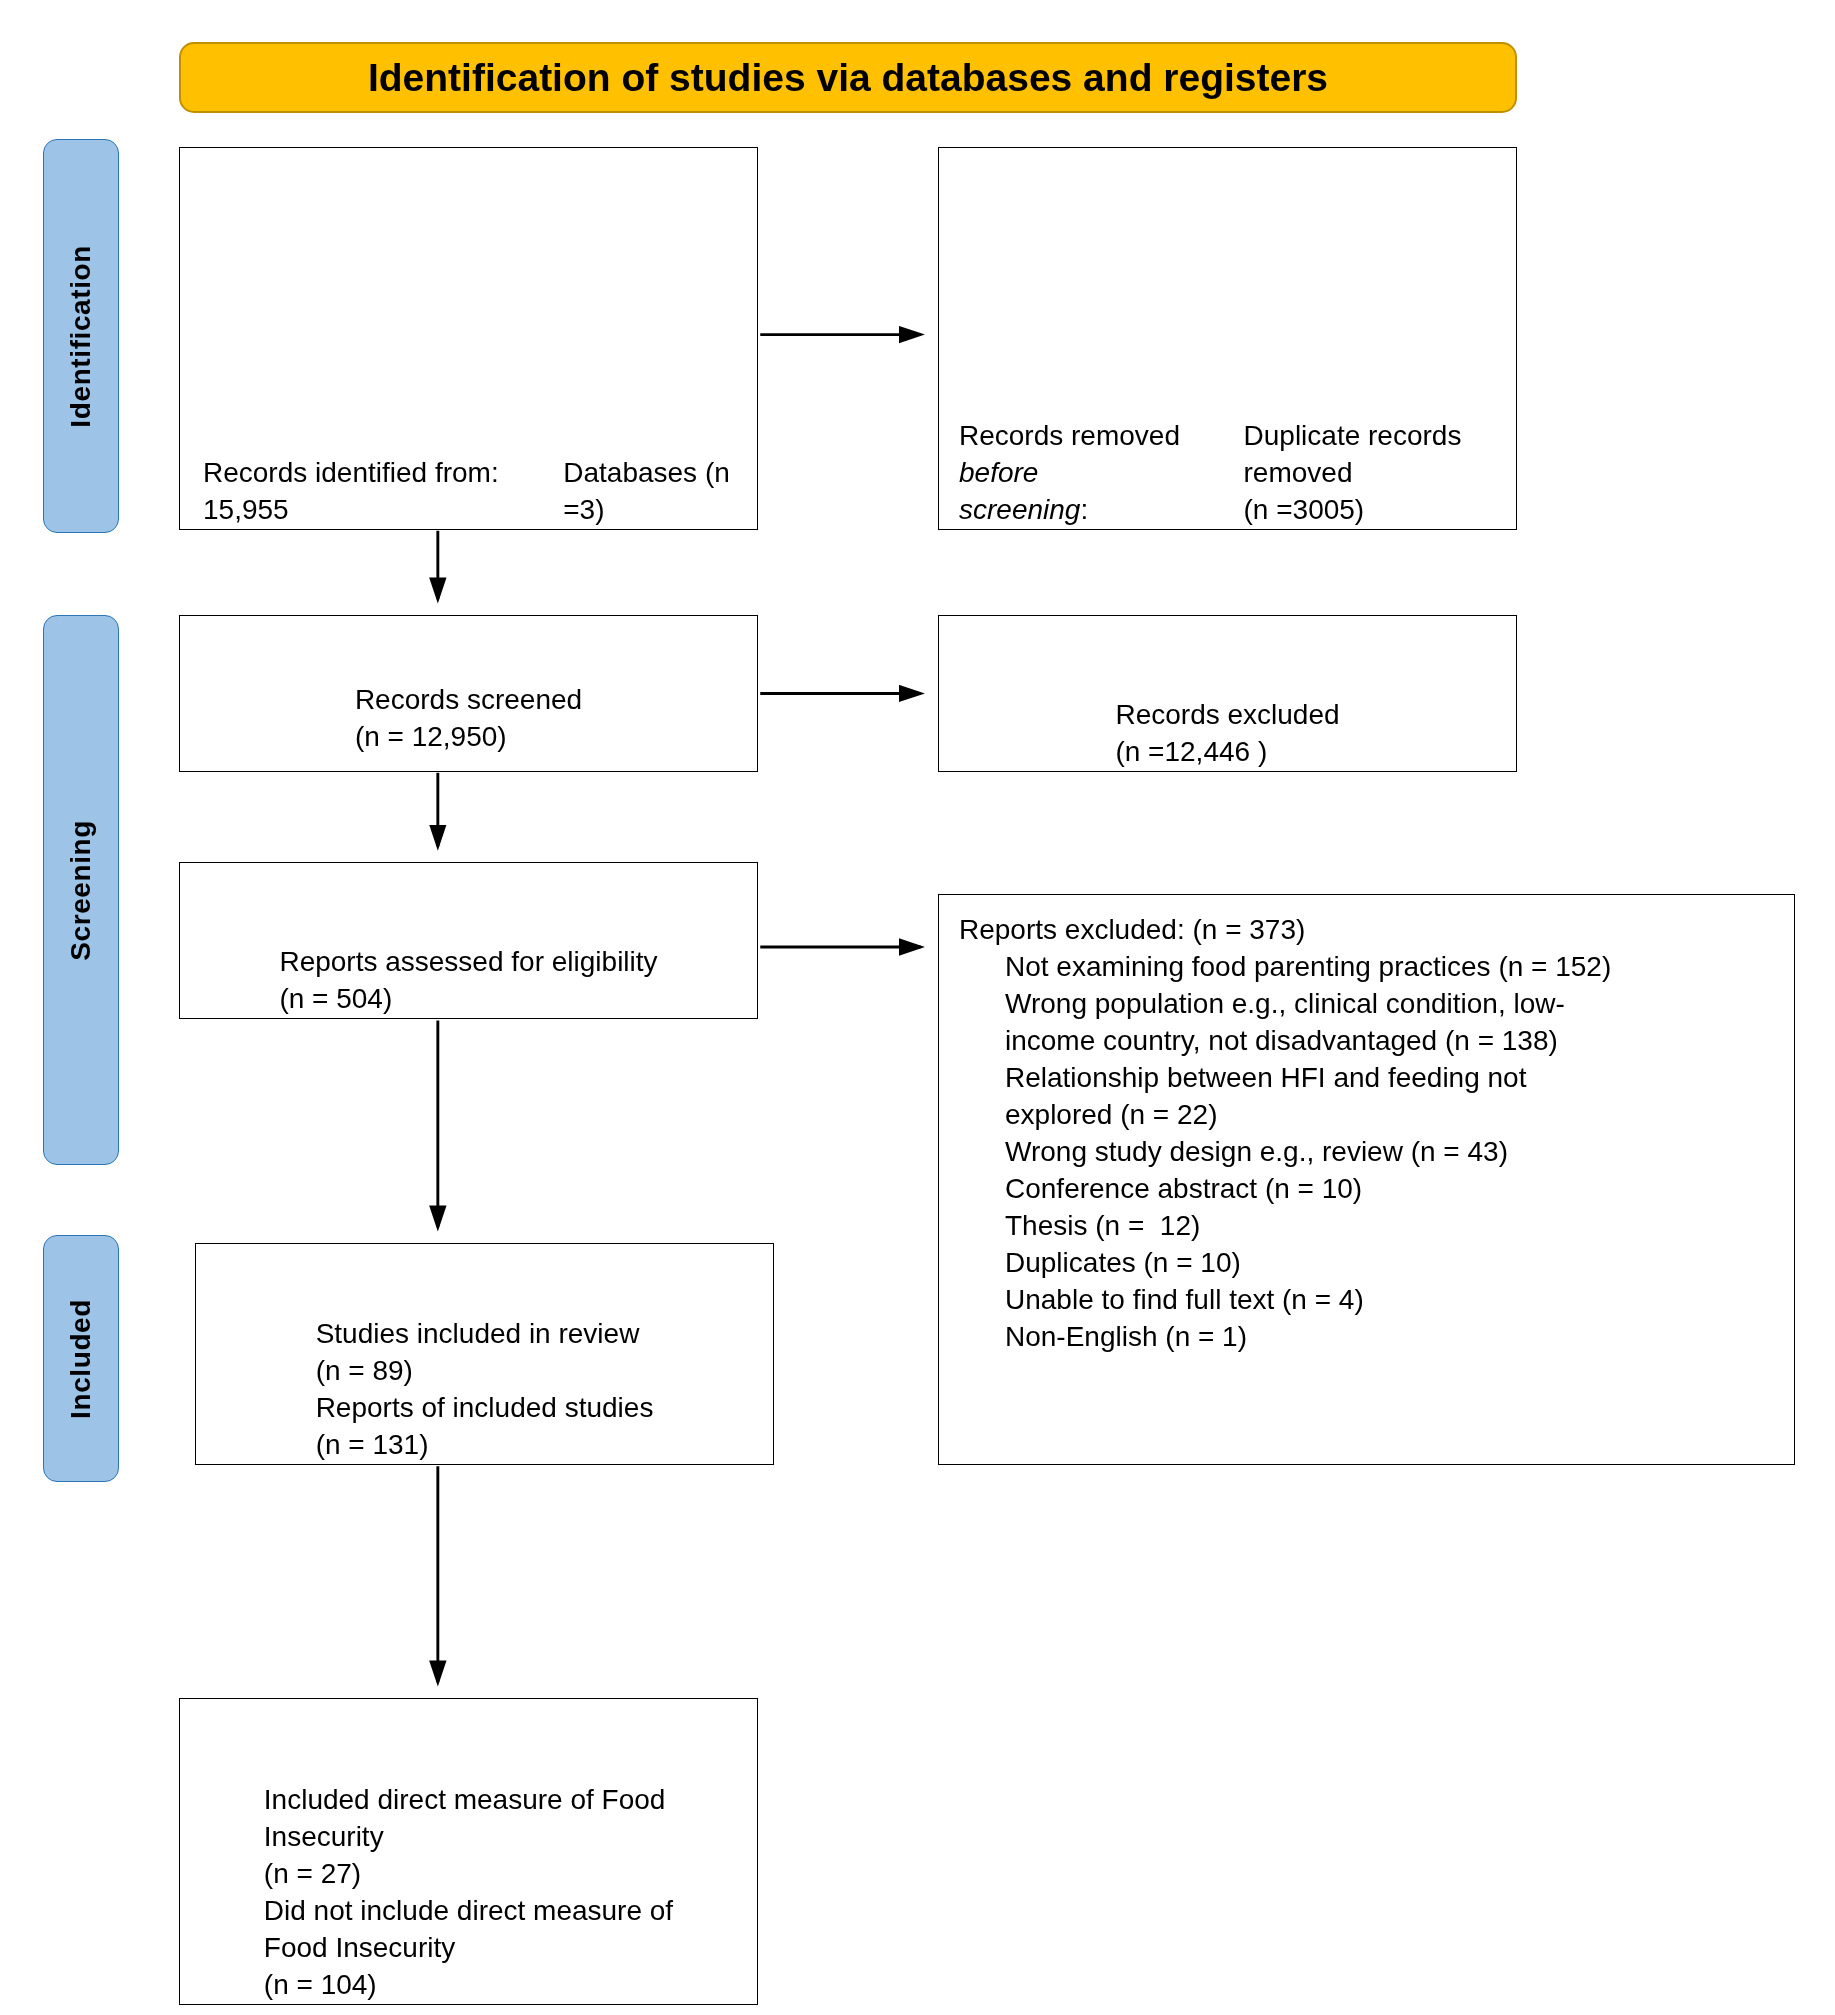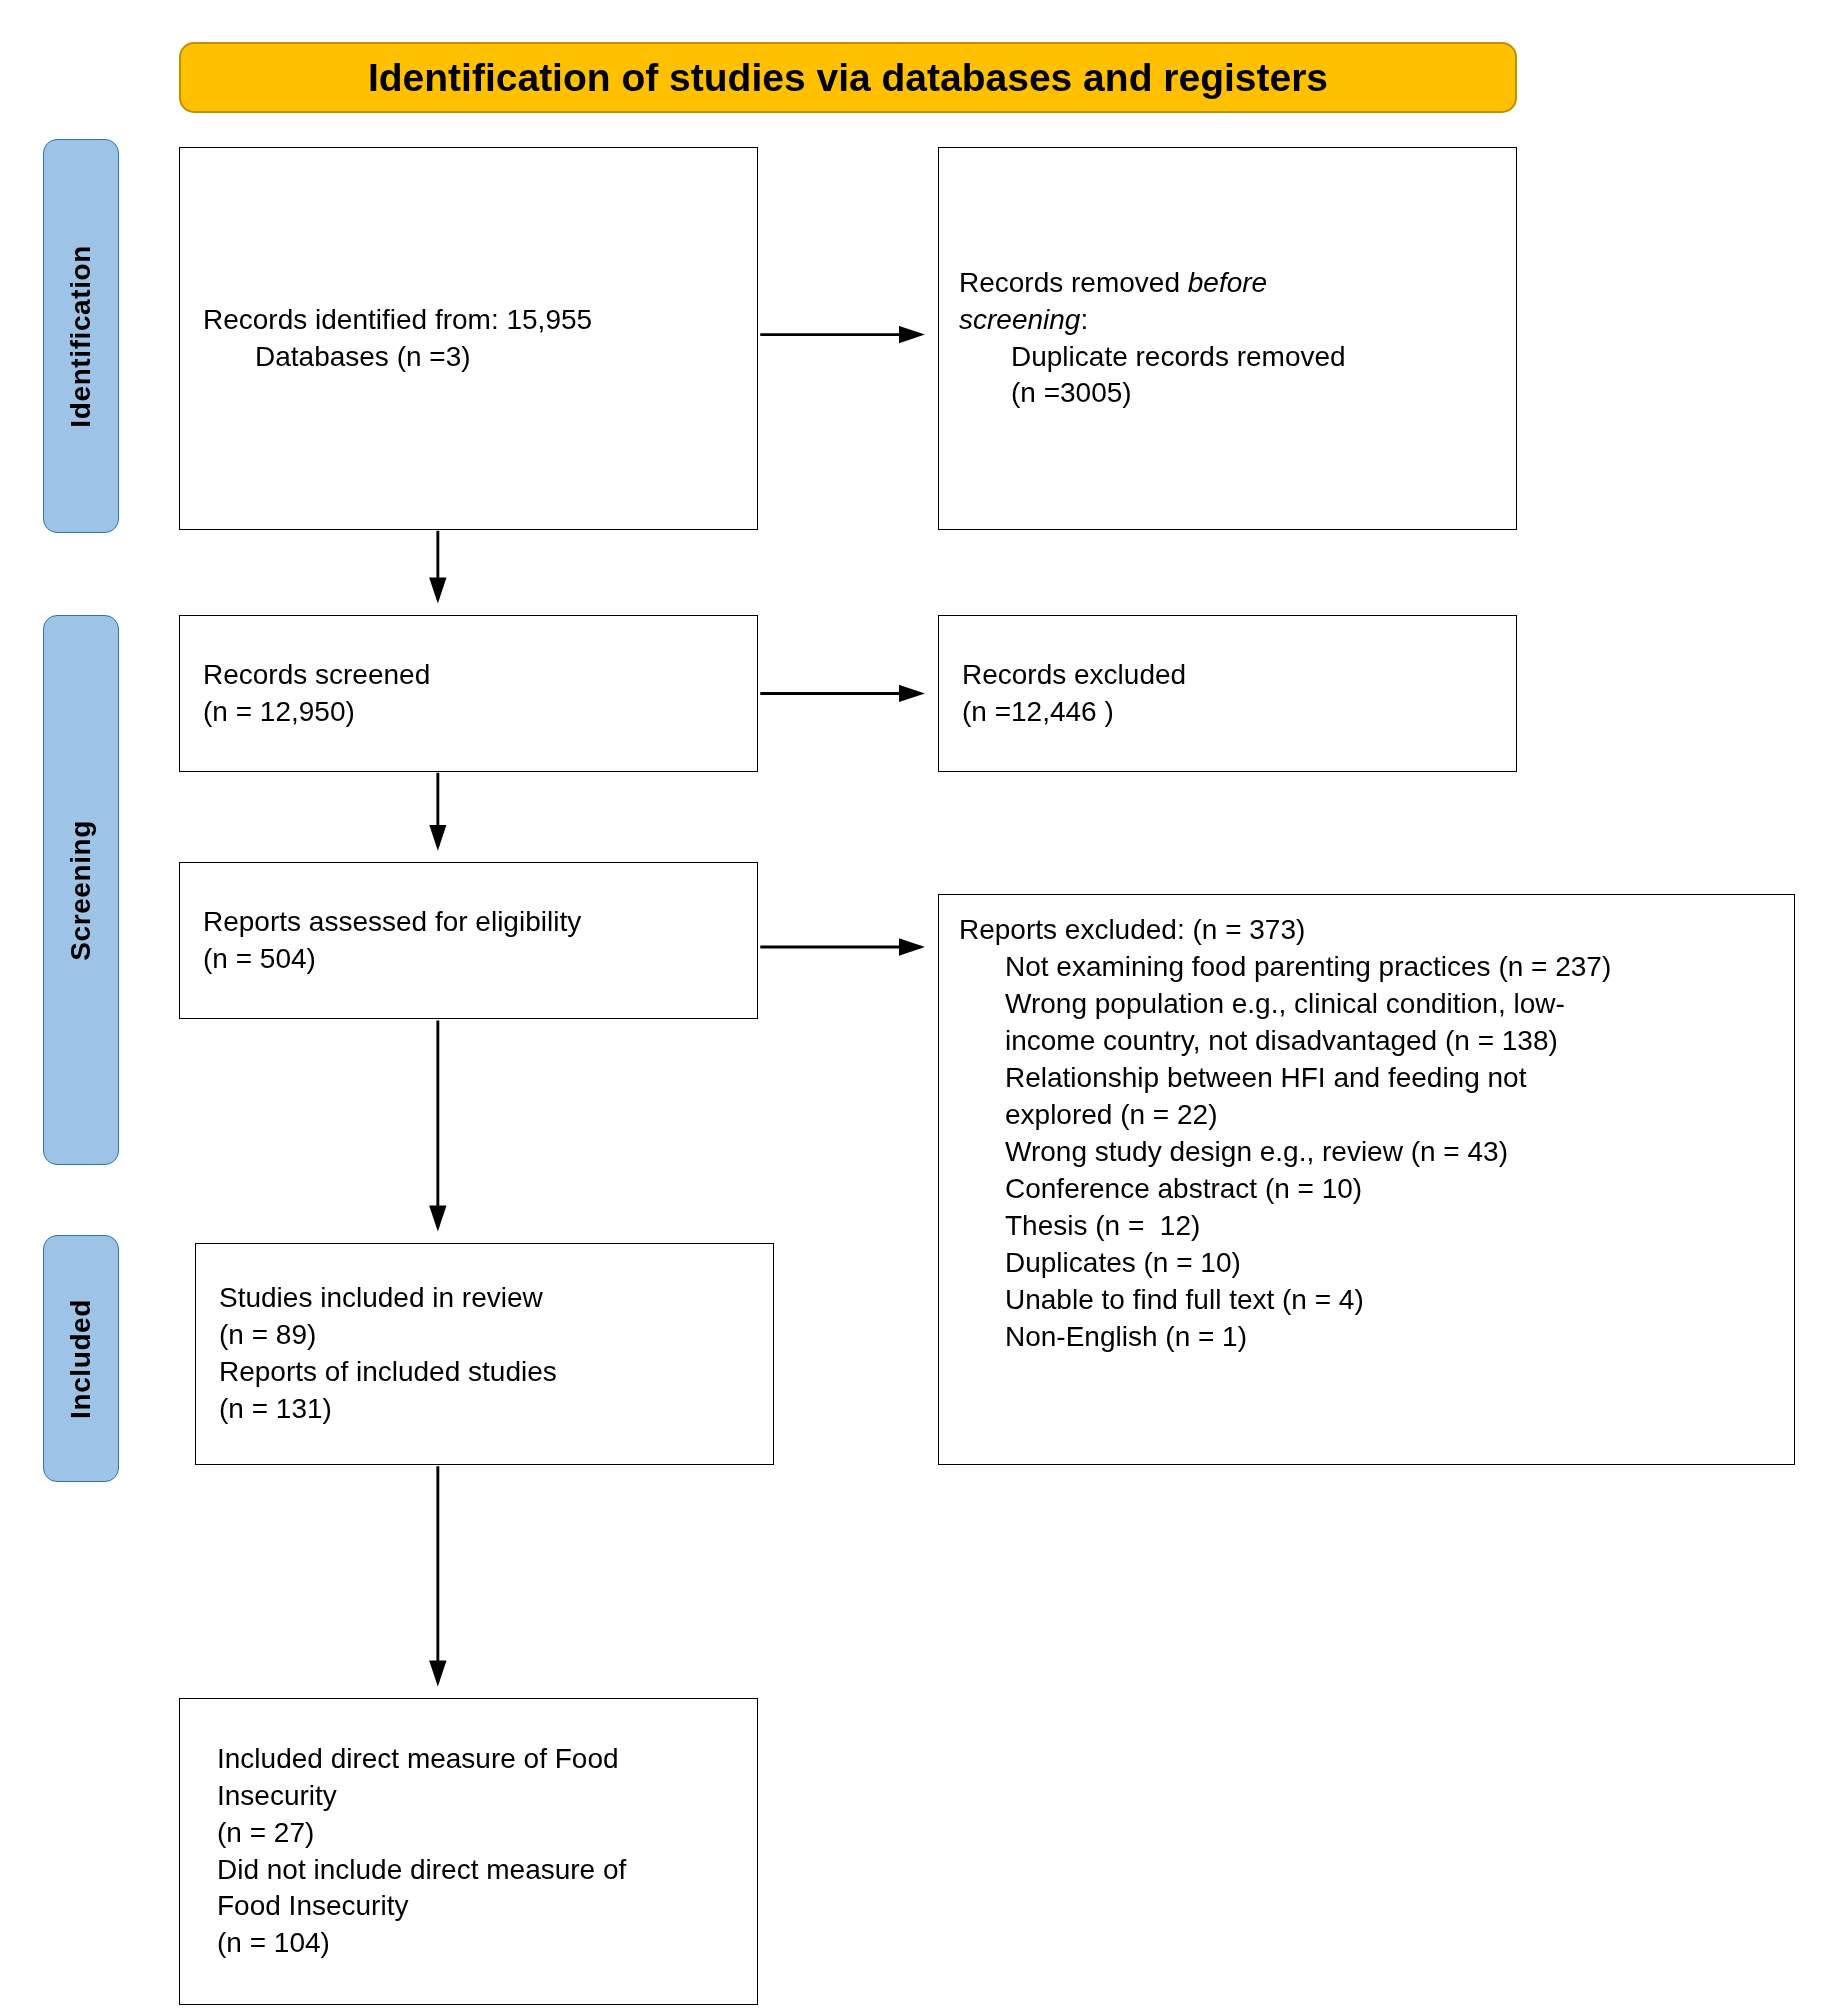--- a/index.html
+++ b/index.html
@@ -58,22 +58,23 @@
   .stage-screening      { top: 615px; height: 550px; }
   .stage-included       { top: 1235px; height: 247px; }
 
   .box {
     position: absolute;
     background: #fff;
     border: 1.7px solid var(--box-border);
   }
   .box-center {
     display: flex;
-    flex-direction: column;
+    flex-direction: row;
     justify-content: center;
+    align-items: flex-end;
   }
   .pre { white-space: pre-wrap; }
   .indent-1 { margin-left: 52px; }
 
   .box-records-identified { left: 179px;  top: 147px;  width: 579px; height: 383px; padding: 0 23px; }
   .box-records-removed    { left: 938px; top: 147px;  width: 579px; height: 383px; padding: 0 20px; }
   .box-records-screened   { left: 179px;  top: 615px; width: 579px; height: 157px; padding: 15px 23px; }
   .box-records-excluded   { left: 938px; top: 615px; width: 579px; height: 157px; padding: 0 23px; }
   .box-reports-assessed   { left: 179px;  top: 862px; width: 579px; height: 157px; padding: 0 23px; }
   .box-reports-excluded   { left: 938px; top: 894px; width: 857px; height: 571px; padding: 17.4px 20px; }
@@ -134,21 +135,21 @@
   </div>
 
   <div class="box box-center box-reports-assessed">
     <div class="pre">Reports assessed for eligibility
 (n = 504)</div>
   </div>
 
   <div class="box box-reports-excluded">
     <div class="pre">Reports excluded: (n = 373)</div>
     <div class="excl-items">
-      <div class="pre">Not examining food parenting practices (n = 237)</div>
+      <div class="pre">Not examining food parenting practices (n = 152)</div>
       <div class="pre">Wrong population e.g., clinical condition, low-
 income country, not disadvantaged (n = 138)</div>
       <div class="pre">Relationship between HFI and feeding not
 explored (n = 22)</div>
       <div class="pre">Wrong study design e.g., review (n = 43)</div>
       <div class="pre">Conference abstract (n = 10)</div>
       <div class="pre">Thesis (n =  12)</div>
       <div class="pre">Duplicates (n = 10)</div>
       <div class="pre">Unable to find full text (n = 4)</div>
       <div class="pre">Non-English (n = 1)</div>

